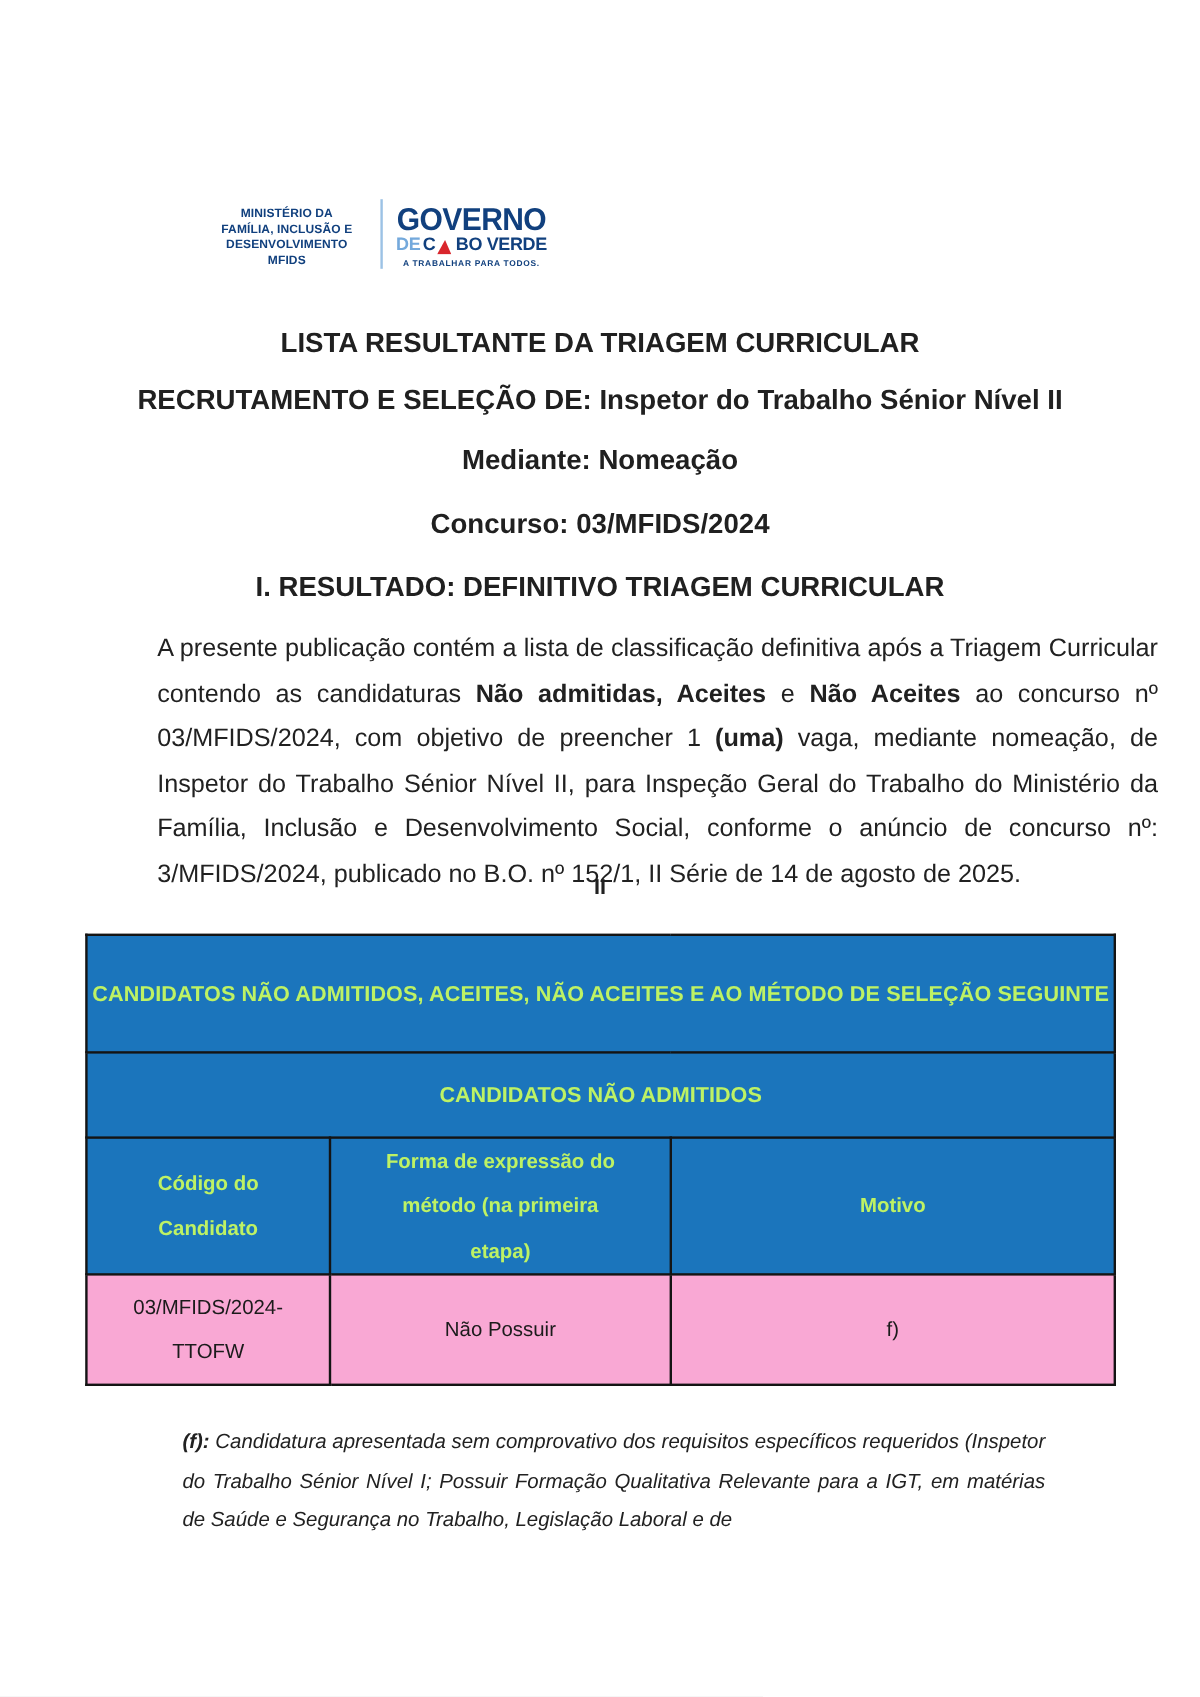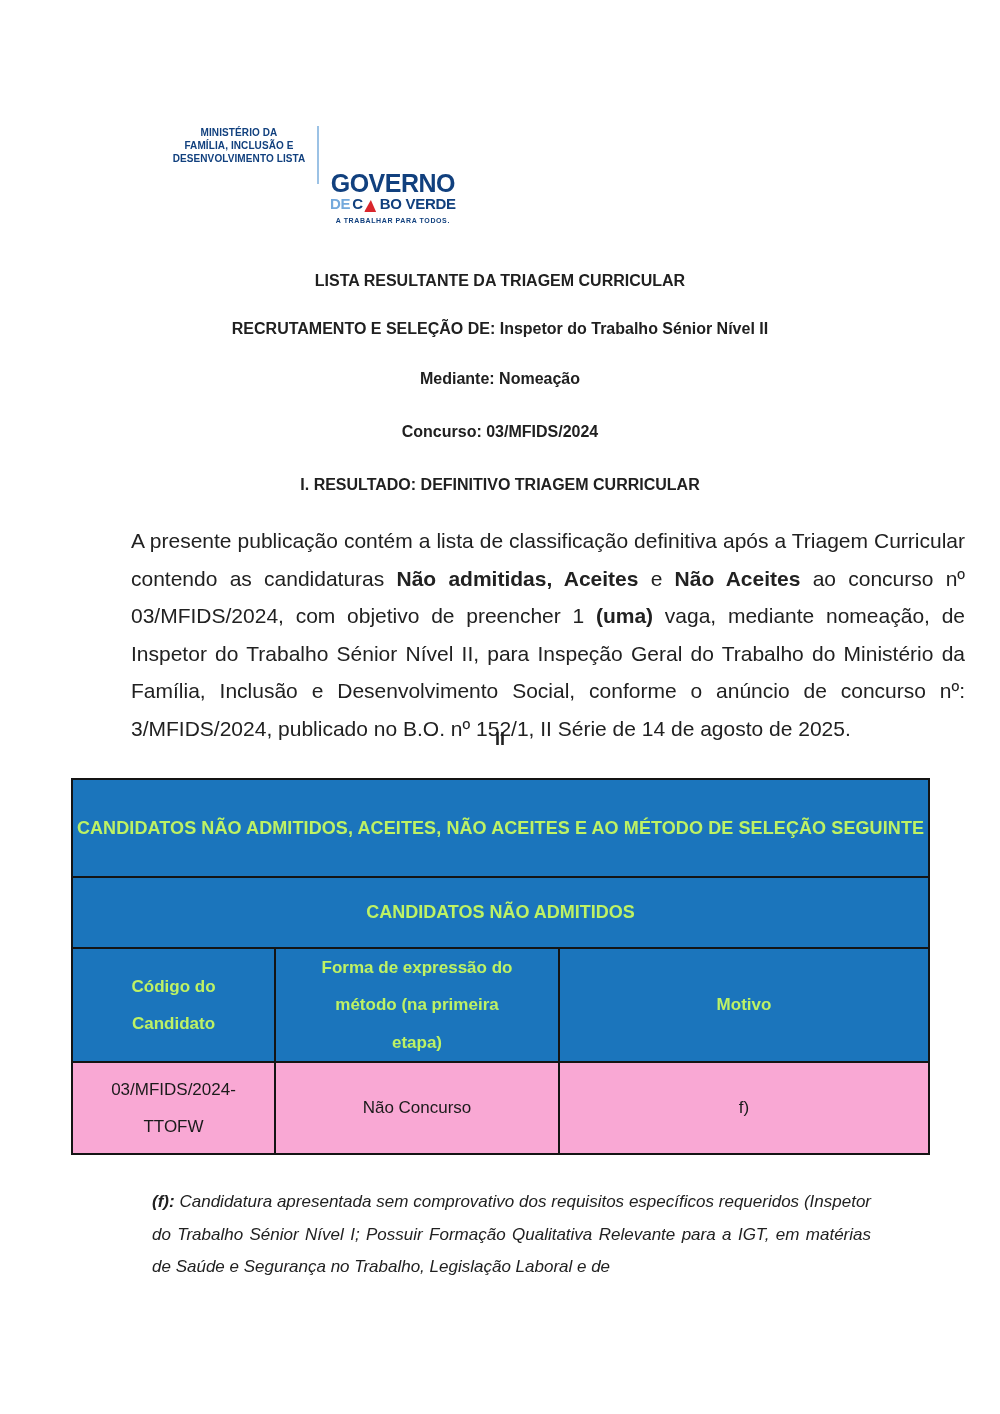--- a/index.html
+++ b/index.html
@@ -19,21 +19,21 @@
     background:#ffffff;
     font-family:"Liberation Sans","DejaVu Sans",sans-serif;
     color:var(--text);
     margin:0 auto;
     overflow:hidden;
   }
 
   
   .logo-block{
     position:absolute;left:172px;top:126px;
-    display:flex;align-items:flex-start;gap:11px;
+    display:flex;align-items:flex-end;gap:11px;
   }
   .ministry{
     width:134px;
     text-align:center;
     font-size:10px;font-weight:bold;
     color:var(--navy);
     line-height:1.3;
     letter-spacing:.1px;
   }
   .logo-divider{
@@ -60,21 +60,21 @@
   }
   .gov-tagline{
     margin-top:4px;
     font-size:7px;font-weight:bold;color:var(--navy);
     letter-spacing:.6px;
   }
 
   
   .doc-title{
     position:absolute;left:83px;width:834px;
-    text-align:center;font-weight:bold;font-size:16px;
+    text-align:center;font-weight:bold;font-size:23px;
     color:#202020;
   }
   .t1{top:272px;} .t2{top:320px;} .t3{top:370px;} .t4{top:423px;} .t5{top:476px;}
 
   
   .intro{
     position:absolute;left:83px;top:522px;width:834px;
     font-size:21px;line-height:37.5px;
     text-align:justify;
     margin-left:48px;
@@ -120,21 +120,21 @@
 </style>
 </head>
 <body>
 
 <div class="page">
 
   <div class="logo-block">
     <div class="ministry">
       <div>MINISTÉRIO DA</div>
       <div>FAMÍLIA, INCLUSÃO E</div>
-      <div>DESENVOLVIMENTO LISTA</div>
+      <div>DESENVOLVIMENTO MFIDS</div>
     </div>
     <div class="logo-divider"></div>
     <div class="gov">
       <div class="gov-line1">GOVERNO</div>
       <div class="gov-line2">
         <span class="gov-de">DE</span>
         <span>C</span>
           <span class="red-a"></span>
           <span>BO VERDE</span>
       </div>
@@ -165,21 +165,21 @@
       <tr>
         <td colspan="3" class="blue-cell hdr-sub">CANDIDATOS NÃO ADMITIDOS</td>
       </tr>
       <tr>
         <th class="blue-cell hdr-col">Código do Candidato</th>
         <th class="blue-cell hdr-col">Forma de expressão do método (na primeira etapa)</th>
         <th class="blue-cell hdr-col">Motivo</th>
       </tr>
       <tr class="data-row">
         <td>03/MFIDS/2024-TTOFW</td>
-        <td>Não Concurso</td>
+        <td>Não Possuir</td>
         <td>f)</td>
       </tr>
     </tbody>
   </table>
 
   <p class="footnote"><b>(f):</b><span> Candidatura apresentada sem comprovativo dos requisitos específicos requeridos (Inspetor do Trabalho Sénior Nível I; Possuir Formação Qualitativa Relevante para a IGT, em matérias de Saúde e Segurança no Trabalho, Legislação Laboral e de</span></p>
 
 </div>
 
 </body></html>

